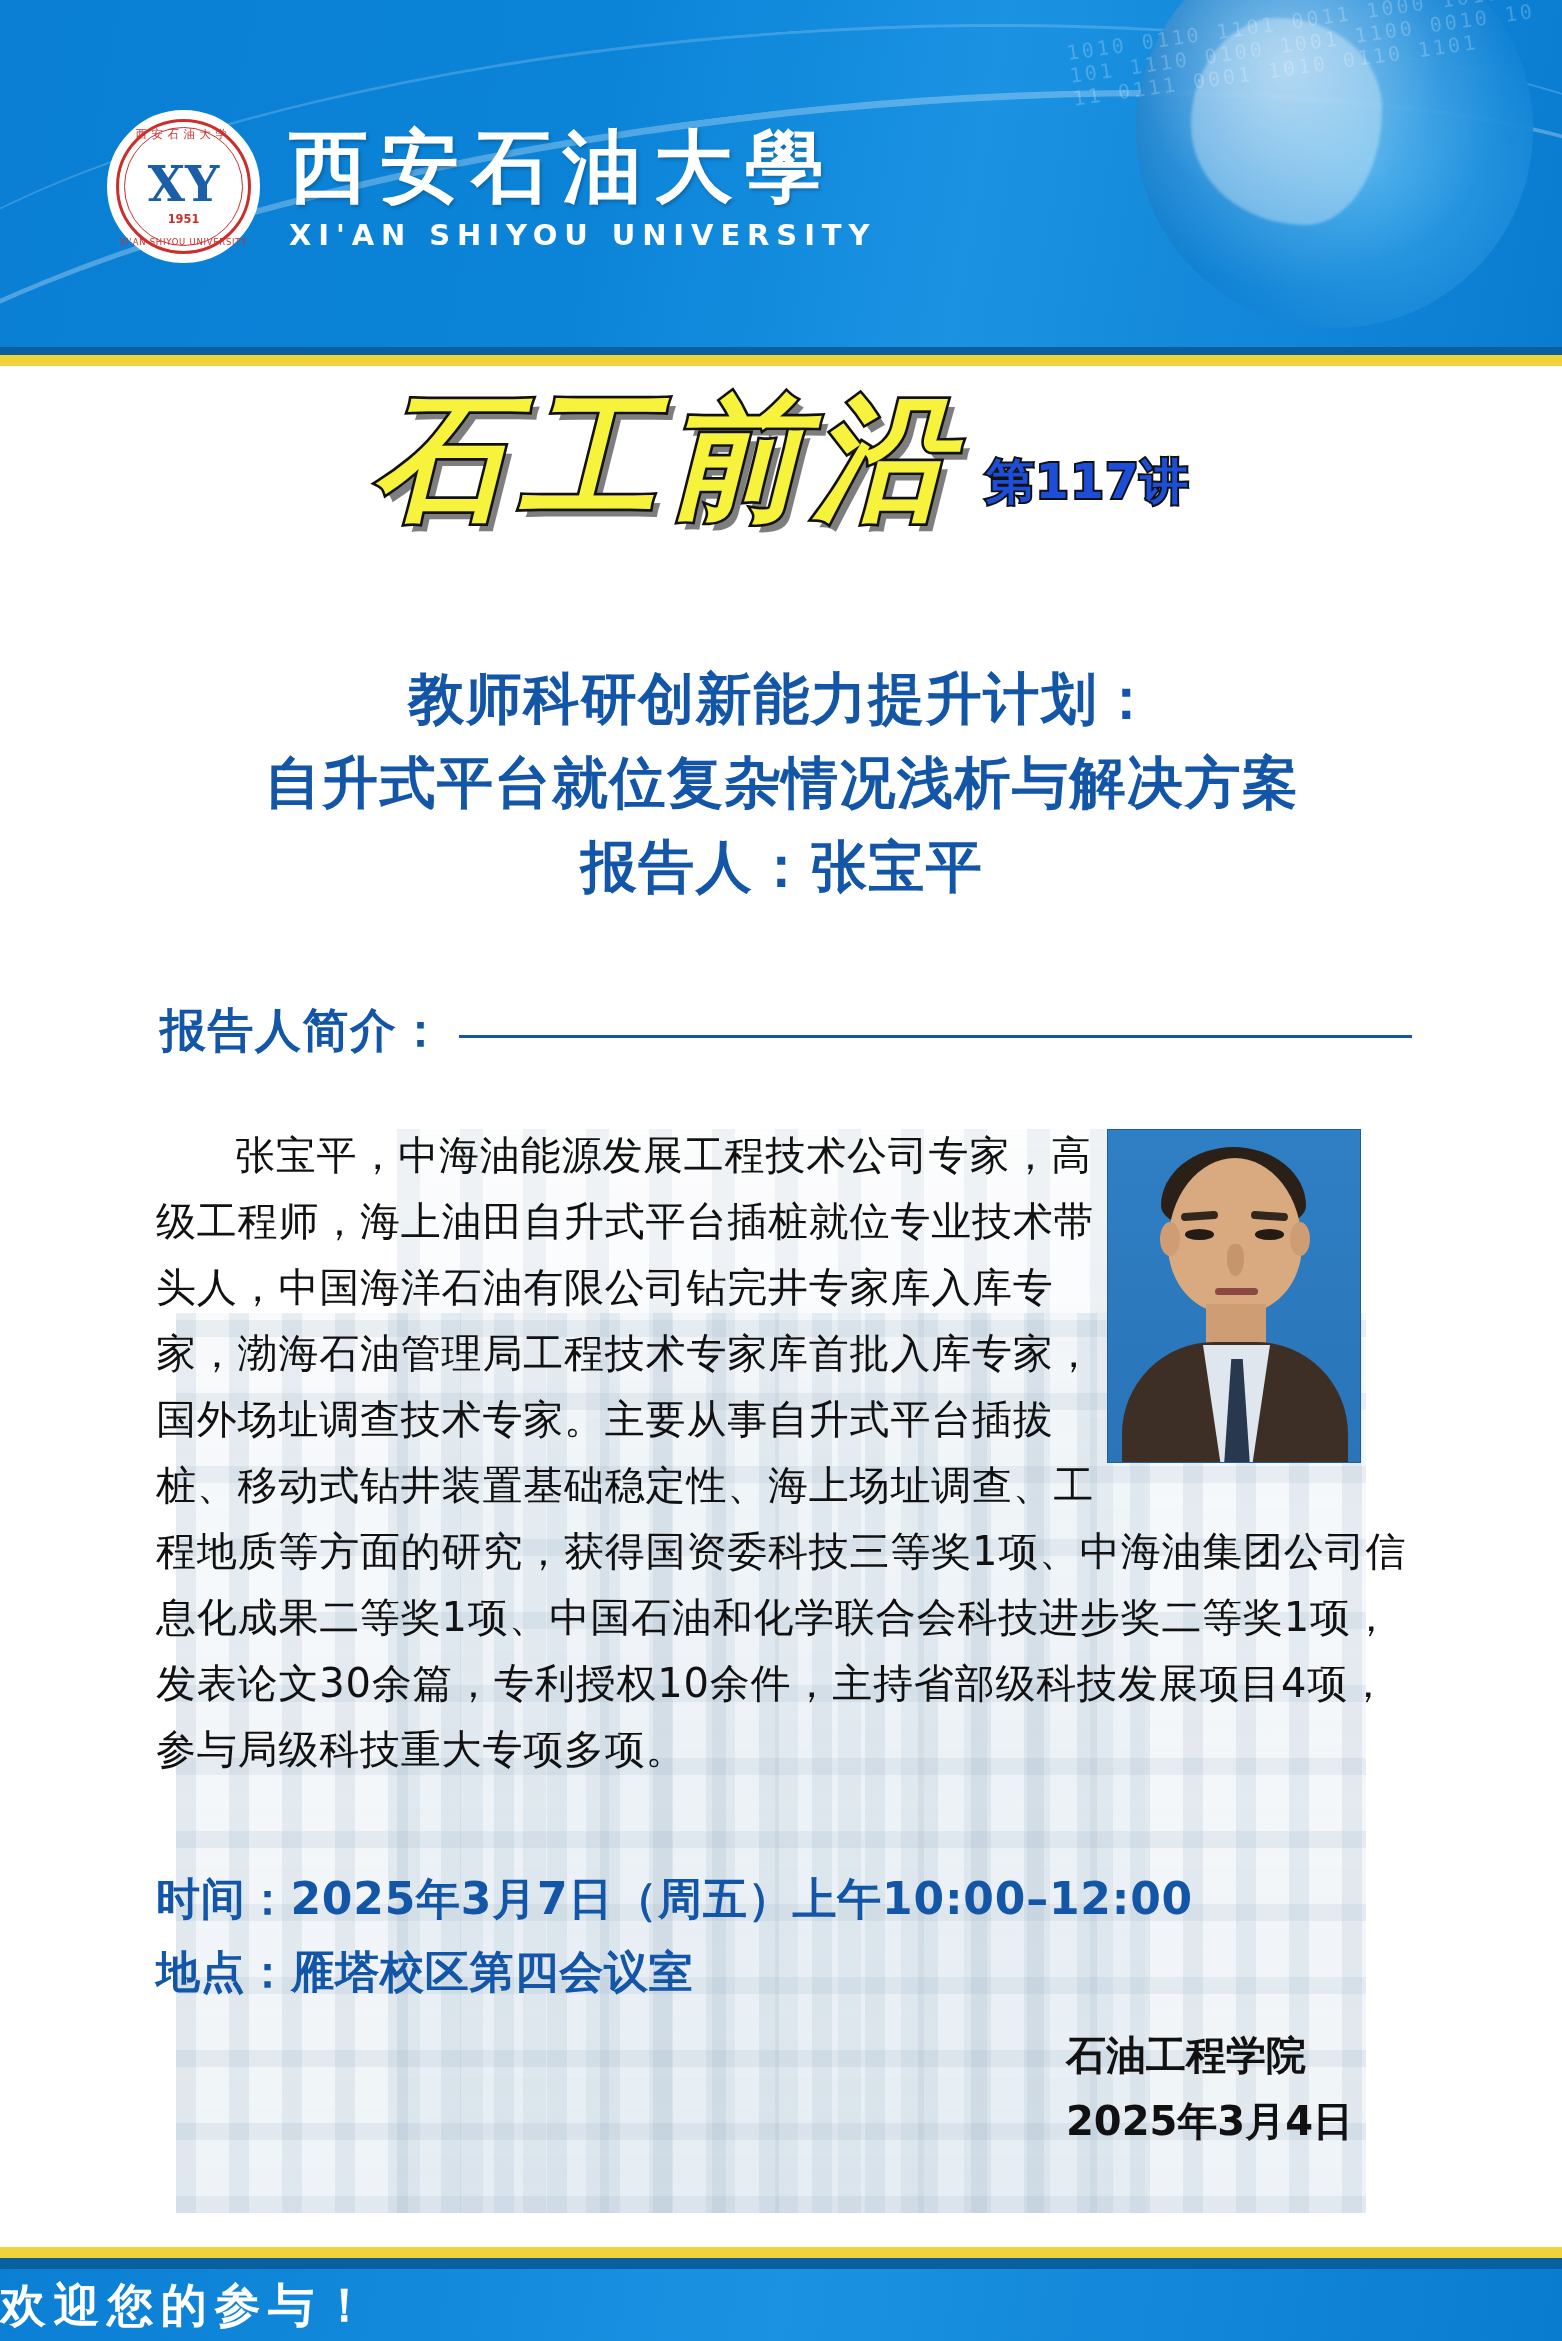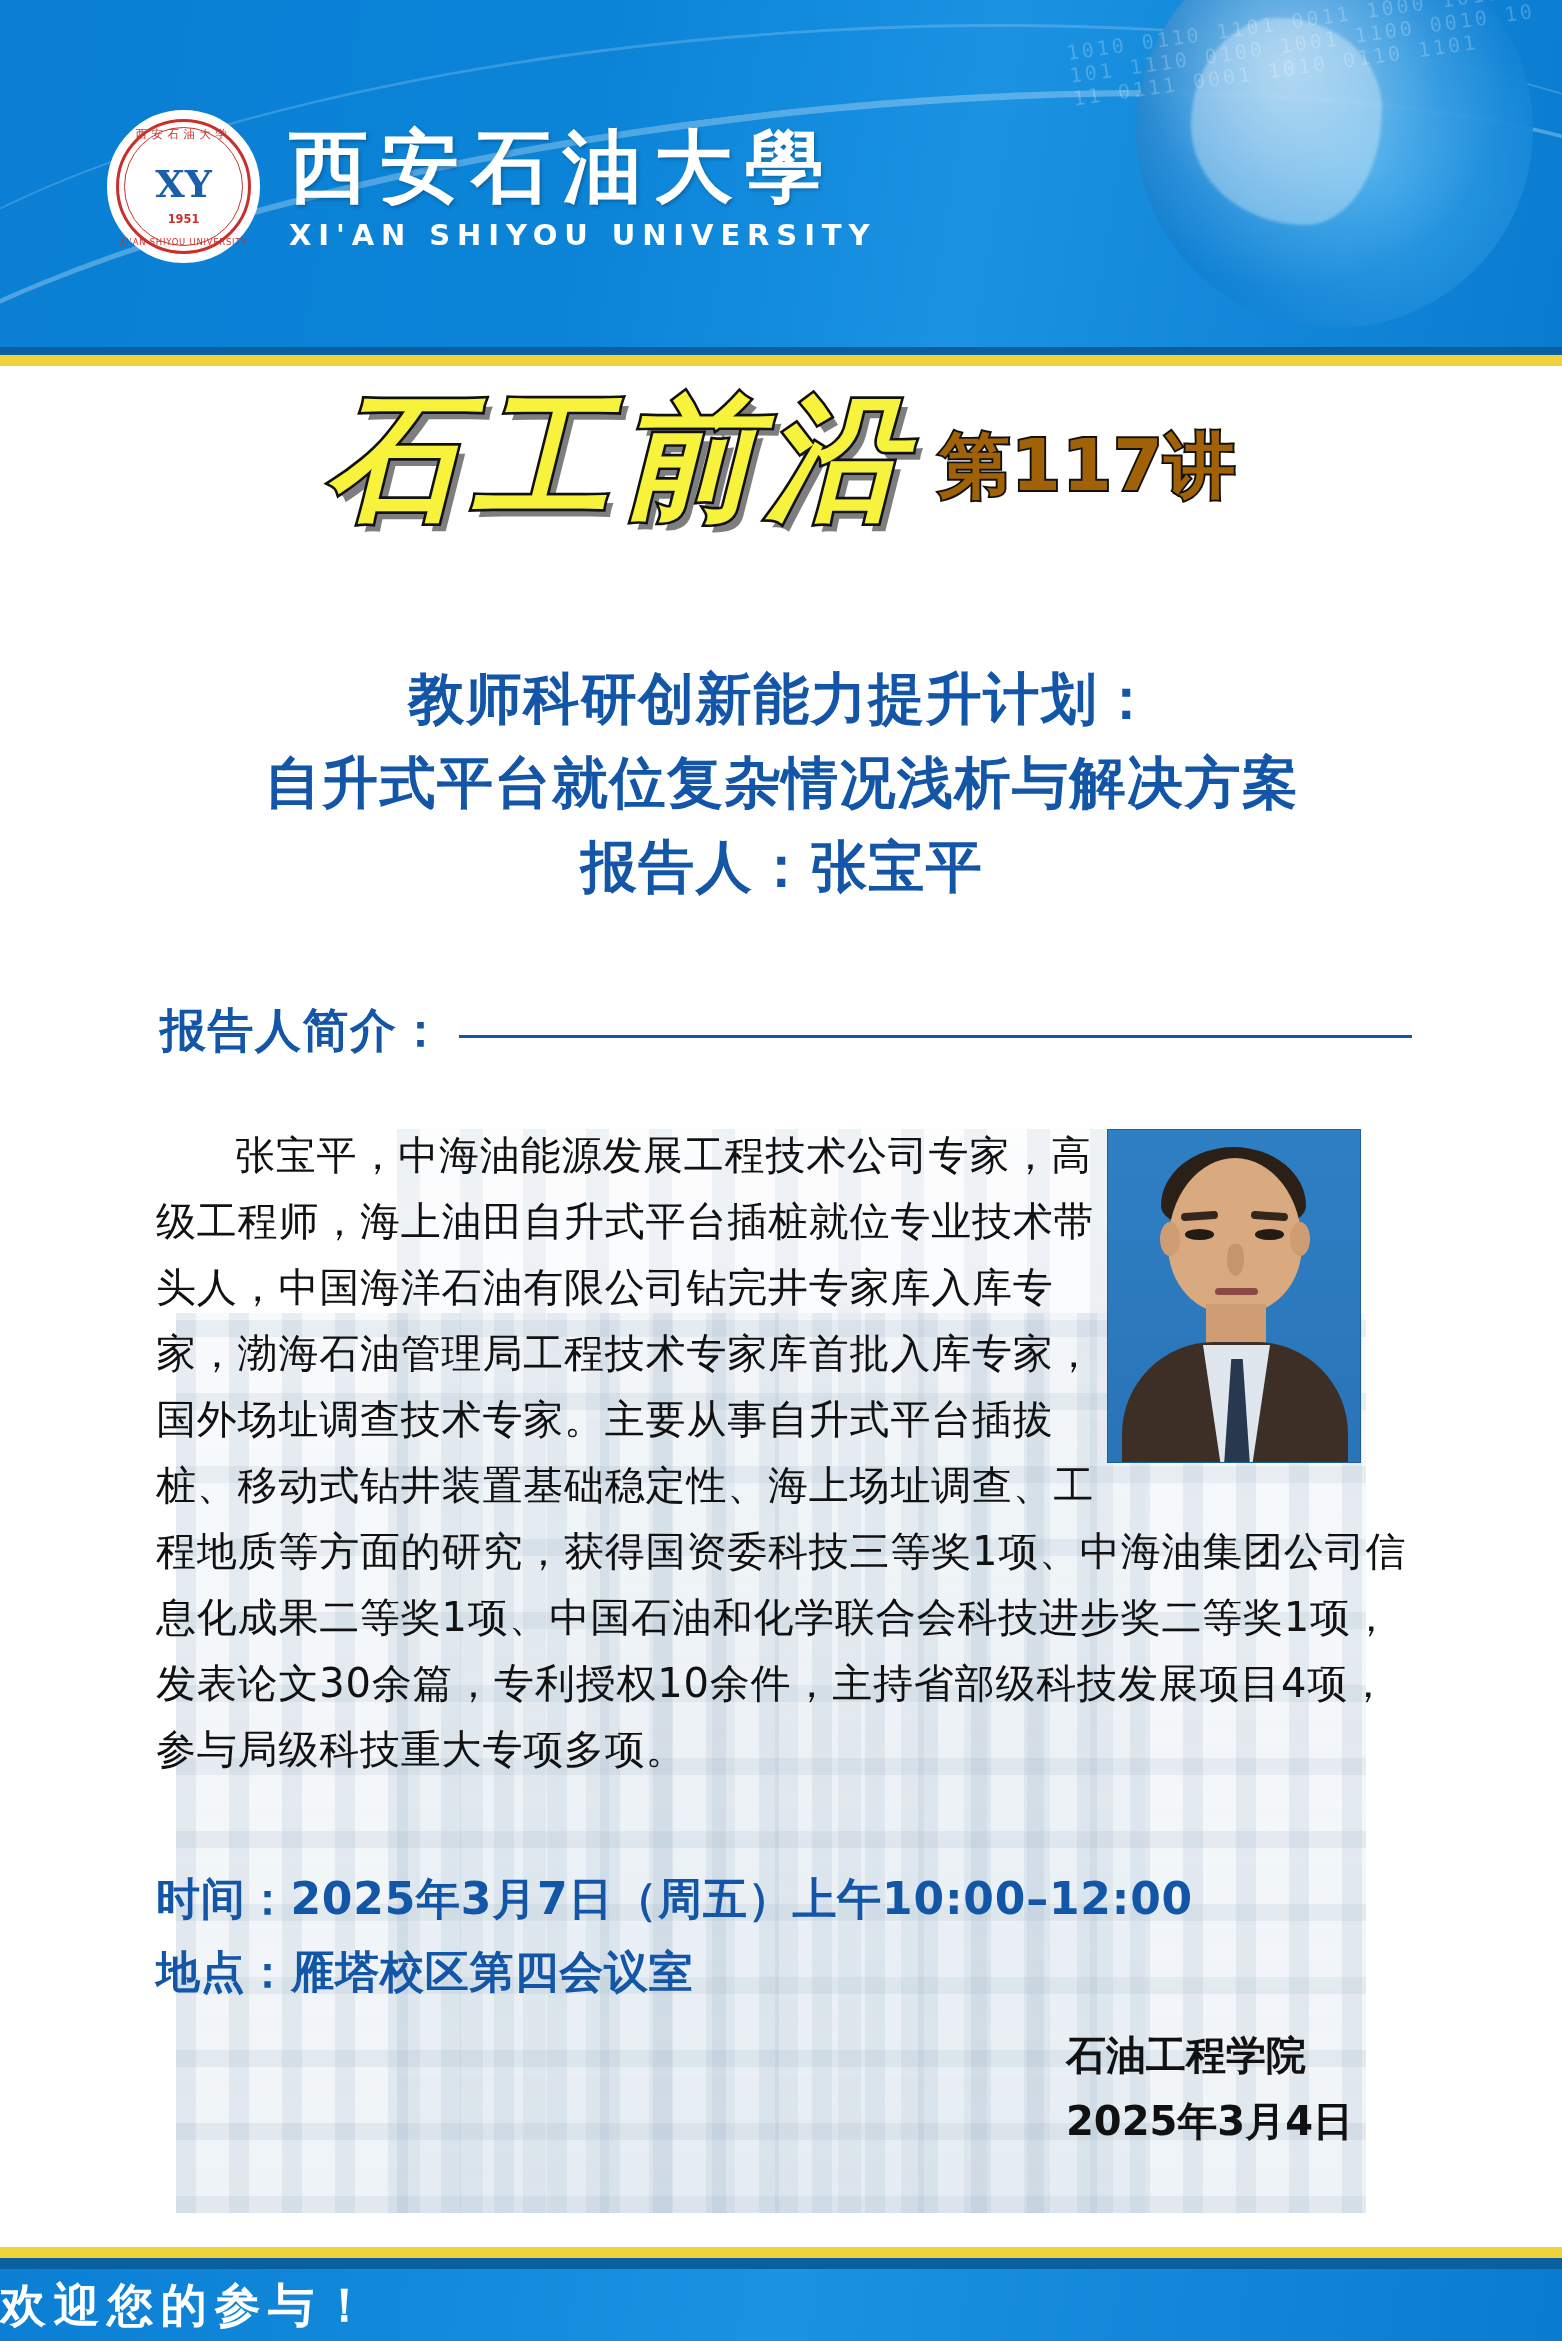--- a/index.html
+++ b/index.html
@@ -106,21 +106,21 @@
     position: absolute;
     inset: 12.2px;
     border-radius: 50%;
     border: 1.5px solid #c9302c;
     box-sizing: border-box;
   }
   .seal .xy {
     position: absolute;
     left: 0; right: 0; top: 40px;
     text-align: center;
-    font-size: 38px;
+    font-size: 48px;
     font-weight: bold;
     color: #1b5fa8;
     font-family: "DejaVu Serif", serif;
     line-height: 58px;
   }
   .seal .year {
     position: absolute;
     left: 0; right: 0; bottom: 32px;
     text-align: center;
     font-size: 11.4px;
@@ -224,23 +224,23 @@
     font-style: italic;
     letter-spacing: 10.7px;
     color: #f7f33c;
     -webkit-text-stroke: 5.3px #111111;
     paint-order: stroke fill;
     text-shadow: 6.9px 7.6px 0 rgba(20,20,20,0.55);
     line-height: 153px;
   }
   .series-no {
     font-family: "DejaVu Sans", sans-serif;
-    font-size: 71px;
-    font-weight: bold;
-    color: #a16207;
+    font-size: 48px;
+    font-weight: bold;
+    color: #1d4ed8;
     -webkit-text-stroke: 3.8px #111111;
     paint-order: stroke fill;
     margin-left: 26px;
     margin-bottom: 21.4px;
     letter-spacing: 1.5px;
   }
 
   
   .lecture-title {
     position: absolute;

